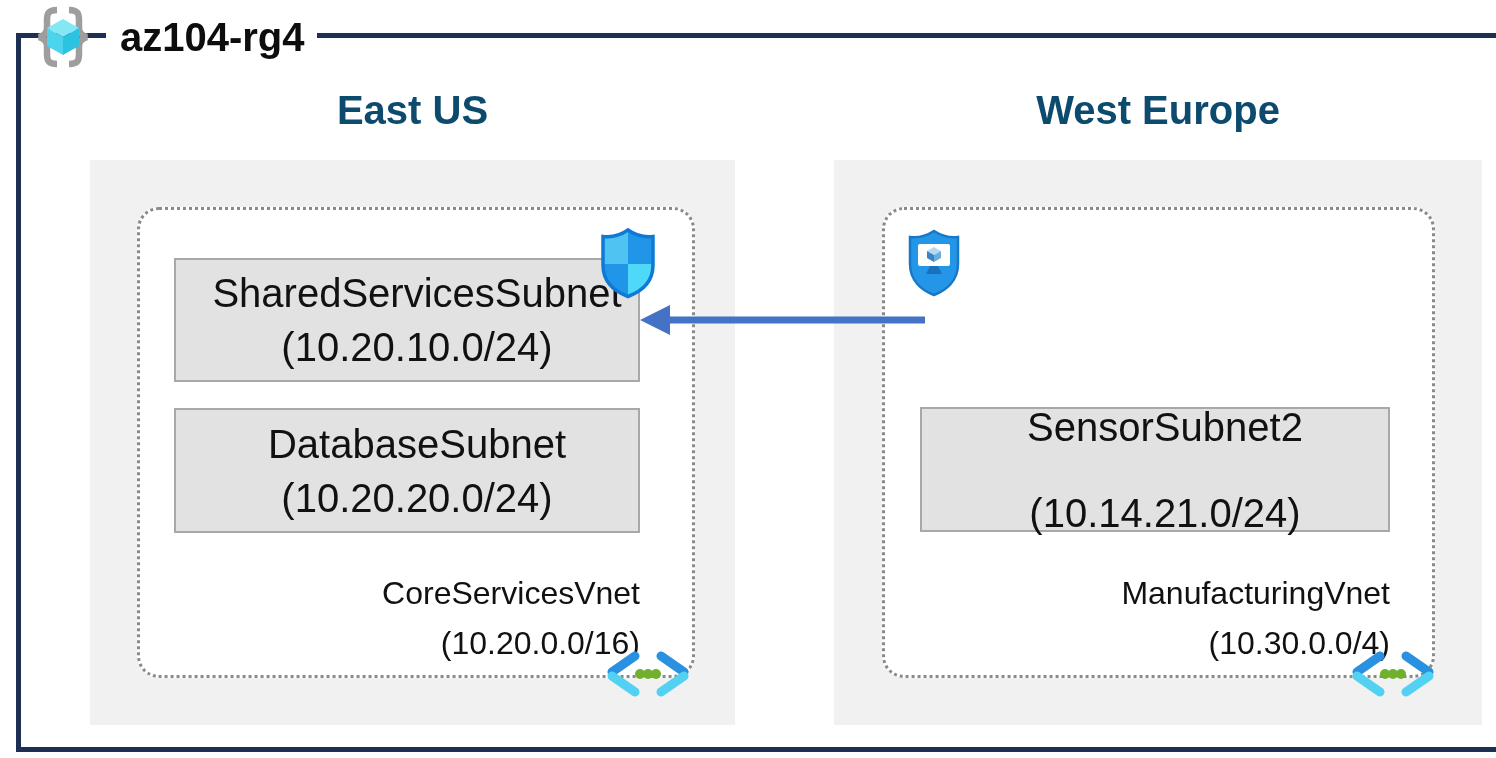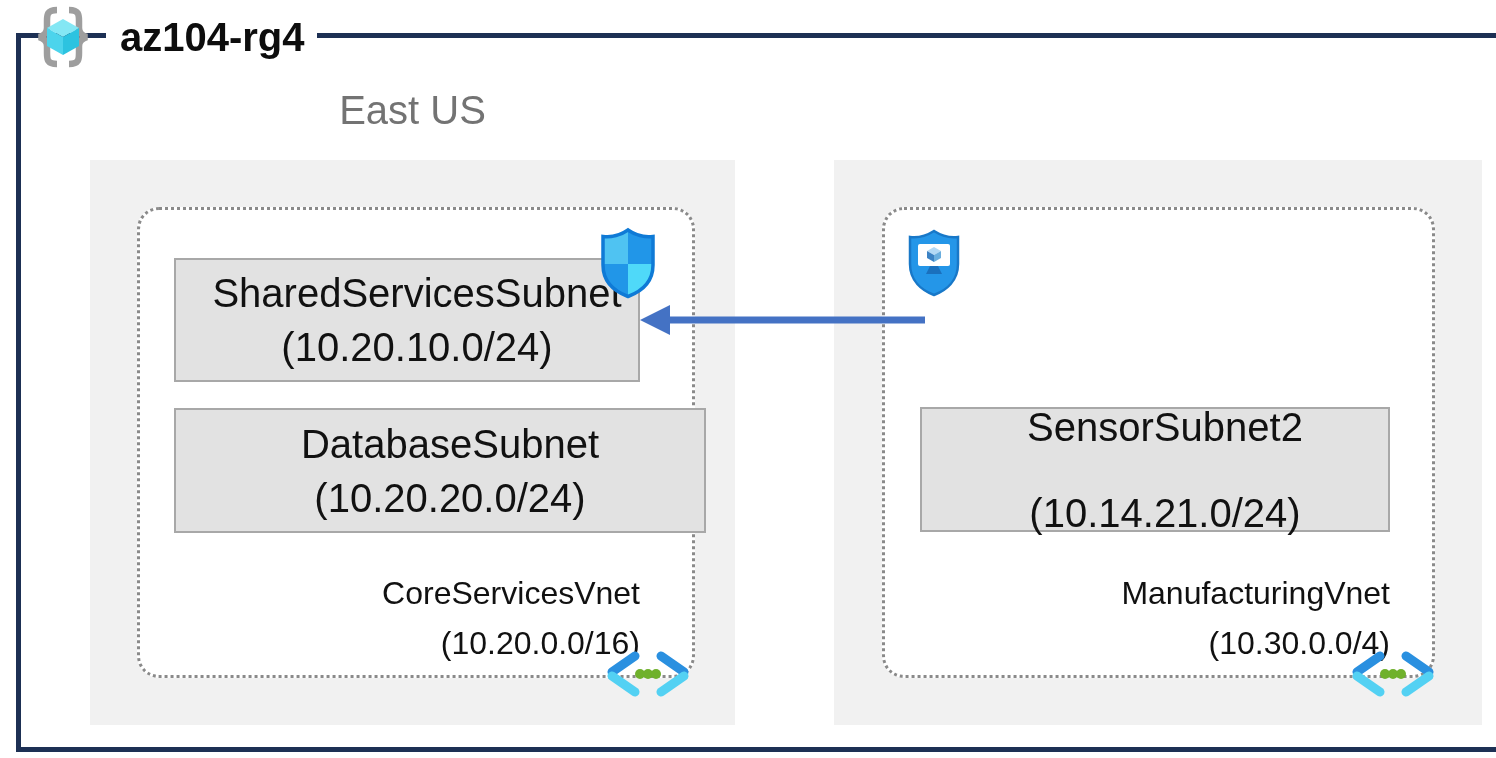--- a/index.html
+++ b/index.html
@@ -6,38 +6,38 @@
   body{font-family:"Liberation Sans", sans-serif; color:#1a1a1a;}
   .canvas{position:relative;width:1496px;height:758px;background:#ffffff;overflow:hidden;margin-left:12px;}
 
   .outer-frame{position:absolute;left:4px;top:33px;width:1488px;height:719px;
     border:5px solid #1d3054;box-sizing:border-box;background:transparent;}
 
   .rg-label{position:absolute;left:14px;top:5px;height:64px;display:flex;align-items:center;z-index:6;}
   .rg-label .icon-wrap{width:74px;height:64px;display:flex;align-items:center;justify-content:center;}
   .rg-title{background:#ffffff;padding:0 12px 0 14px;margin-left:6px;font-size:40px;font-weight:700;color:#0d0d0d;line-height:64px;white-space:nowrap;}
 
-  .region-label{position:absolute;top:88px;font-size:40px;text-align:center;color:#737373;z-index:2;}
+  .region-label{position:absolute;top:88px;font-size:40px;text-align:center;color:#0c4a6e;z-index:2;font-weight:bold;}
   .region-label.east{left:78px;width:645px;}
   .region-label.west{left:822px;width:648px;}
 
   .region-box{position:absolute;top:160px;height:565px;background:#f1f1f1;z-index:1;}
   .region-box.east{left:78px;width:645px;}
   .region-box.west{left:822px;width:648px;}
 
   .vnet-dashed{position:absolute;top:207px;height:471px;background:#ffffff;
     border:3px dotted #8a8a8a;border-radius:22px;box-sizing:border-box;z-index:2;}
   .vnet-dashed.east{left:125px;width:558px;}
   .vnet-dashed.west{left:870px;width:553px;}
 
   .subnet-box{position:absolute;background:#e2e2e2;border:2px solid #a8a8a8;box-sizing:border-box;
     display:flex;flex-direction:column;justify-content:center;text-align:center;
     font-size:40px;line-height:54px;color:#111;z-index:3;padding-left:20px;}
   .subnet-e1{left:162px;top:258px;width:466px;height:124px;}
-  .subnet-e2{left:162px;top:408px;width:532px;height:125px;}
+  .subnet-e2{left:162px;top:408px;width:466px;height:125px;}
   .subnet-w1{left:908px;top:257px;width:470px;height:128px;}
   .subnet-w2{left:908px;top:407px;width:470px;height:125px;gap:32px;}
 
   .vnet-caption{position:absolute;top:568px;text-align:right;font-size:32px;line-height:50px;color:#111;z-index:3;}
   .vnet-caption.east{left:162px;width:466px;}
   .vnet-caption.west{left:908px;width:470px;}
 
   .badge{position:absolute;z-index:5;}
   .nsg-badge{left:587px;top:227px;}
   .asg-badge{left:894px;top:228px;}
@@ -62,20 +62,21 @@
         <path d="M43 5 C53 5 53 10 53 16 L53 23 C53 29 57 31 61 32 C57 33 53 35 53 41 L53 48 C53 54 53 59 43 59" fill="none" stroke="#9e9e9e" stroke-width="6.5"></path>
         <polygon points="37,14 53,23 37,32 21,23" fill="#84e7f4"></polygon>
         <polygon points="21,23 37,32 37,50 21,41" fill="#4cd4ec"></polygon>
         <polygon points="53,23 37,32 37,50 53,41" fill="#2cc3e0"></polygon>
       </svg>
     </span>
     <span class="rg-title">az104-rg4</span>
   </div>
 
   <div class="region-label east">East US</div>
+  <div class="region-label west">West Europe</div>
 
   <div class="region-box east"></div>
   <div class="region-box west"></div>
 
   <div class="vnet-dashed east"></div>
   <div class="vnet-dashed west"></div>
 
   <div class="subnet-box subnet-e1">
     <div>SharedServicesSubnet</div>
     <div>(10.20.10.0/24)</div>

